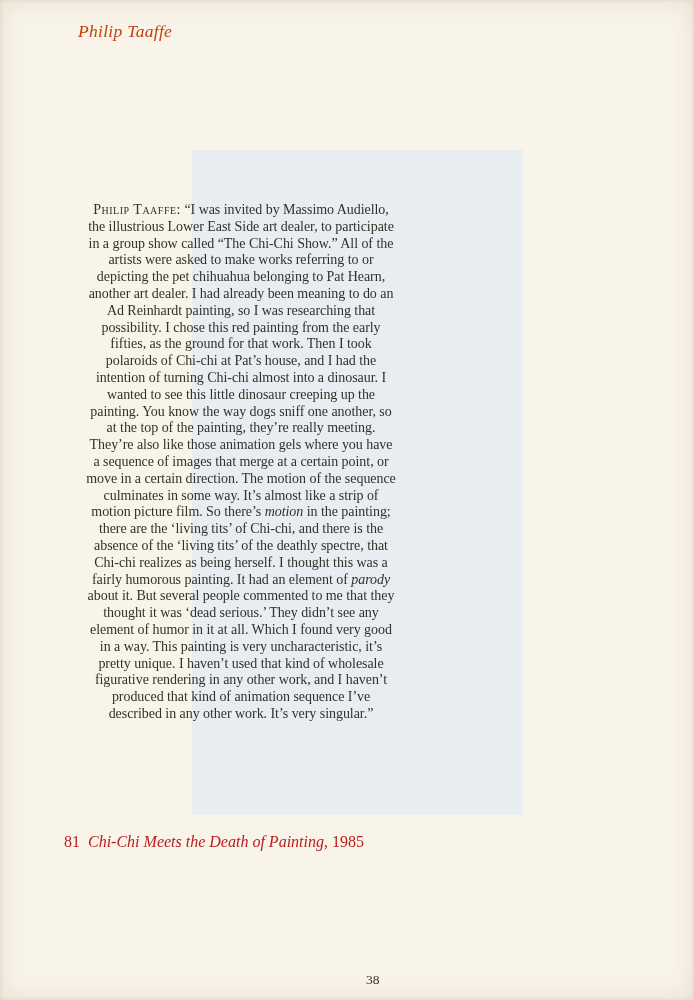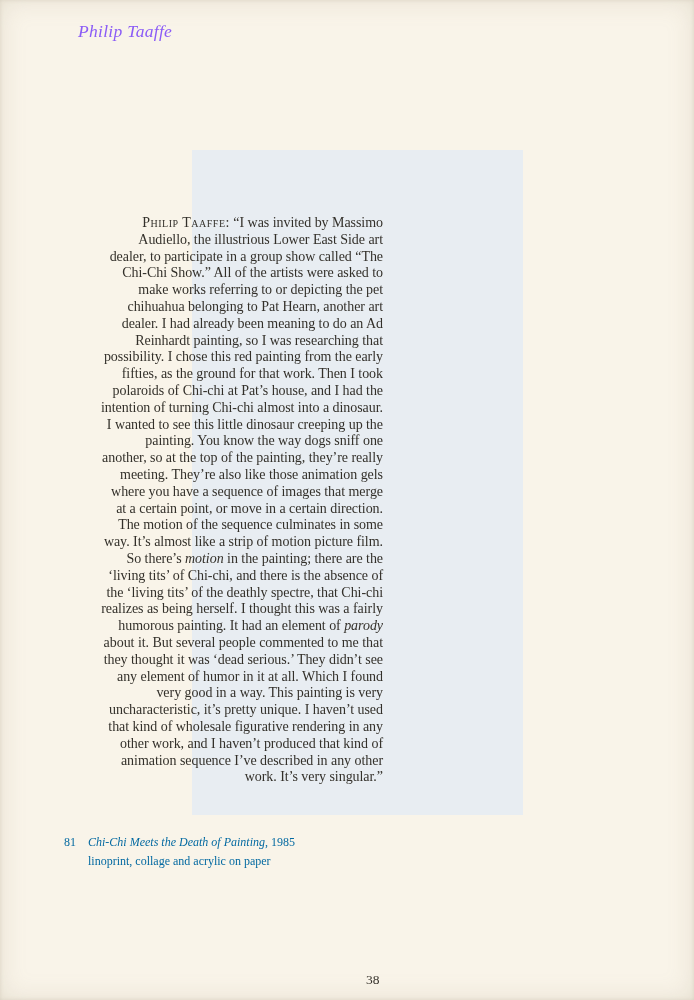--- a/index.html
+++ b/index.html
@@ -20,54 +20,54 @@
   }
   .artist-header {
     position: absolute;
     left: 78px;
     top: 21px;
     margin: 0;
     font-size: 17.5px;
     font-weight: 400;
     font-style: italic;
     letter-spacing: 0.3px;
-    color: #8b5cf6;
+    color: #c2410c;
   }
   .tint-block {
     position: absolute;
     left: 192px;
     top: 150px;
     width: 331px;
     height: 665px;
     background: var(--tint_block, #e8edf2);
   }
   .quote-block {
     position: absolute;
     left: 82px;
     top: 198px;
     width: 318px;
   }
   .quote-block p {
-    margin: 17px;
+    margin: 4px;
     font-size: 14px;
     line-height: 16.8px;
-    text-align: right;
+    text-align: center;
     letter-spacing: -0.05px;
   }
   .speaker {
     font-variant: small-caps;
     letter-spacing: 0.5px;
   }
   .caption {
     position: absolute;
     left: 64px;
     top: 833px;
-    font-size: 12px;
+    font-size: 16px;
     line-height: 18.8px;
-    color: #0369a1;
+    color: #b91c1c;
   }
   .cap-num {
     display: inline-block;
     width: 24px;
   }
   .cap-title em { font-style: italic; }
   .cap-medium, .cap-dims { margin-left: 24px; }
   .page-number {
     position: absolute;
     left: 366px;
@@ -86,18 +86,17 @@
   <div class="tint-block"></div>
 
   <div class="quote-block">
     <p><span class="speaker">Philip Taaffe:</span><span> “I was invited by Massimo Audiello, the illustrious Lower East Side art dealer, to participate in a group show called “The Chi-Chi Show.” All of the artists were asked to make works referring to or depicting the pet chihuahua belonging to Pat Hearn, another art dealer. I had already been meaning to do an Ad Reinhardt painting, so I was researching that possibility. I chose this red painting from the early fifties, as the ground for that work. Then I took polaroids of Chi-chi at Pat’s house, and I had the intention of turning Chi-chi almost into a dinosaur. I wanted to see this little dinosaur creeping up the painting. You know the way dogs sniff one another, so at the top of the painting, they’re really meeting. They’re also like those animation gels where you have a sequence of images that merge at a certain point, or move in a certain direction. The motion of the sequence culminates in some way. It’s almost like a strip of motion picture film. So there’s </span><em>motion</em><span> in the painting; there are the ‘living tits’ of Chi-chi, and there is the absence of the ‘living tits’ of the deathly spectre, that Chi-chi realizes as being herself. I thought this was a fairly humorous painting. It had an element of </span><em>parody</em><span> about it. But several people commented to me that they thought it was ‘dead serious.’ They didn’t see any element of humor in it at all. Which I found very good in a way. This painting is very uncharacteristic, it’s pretty unique. I haven’t used that kind of wholesale figurative rendering in any other work, and I haven’t produced that kind of animation sequence I’ve described in any other work. It’s very singular.”</span></p>
   </div>
 
   <div class="caption">
     <div class="cap-row">
       <span class="cap-num">81</span><span class="cap-title"><em>Chi-Chi Meets the Death of Painting</em><span>, 1985</span></span>
     </div>
-    <div class="cap-medium">linoprint, collage and acrylic on paper</div>
   </div>
 
   <div class="page-number">38</div>
 
 </div>
 
 </body></html>

